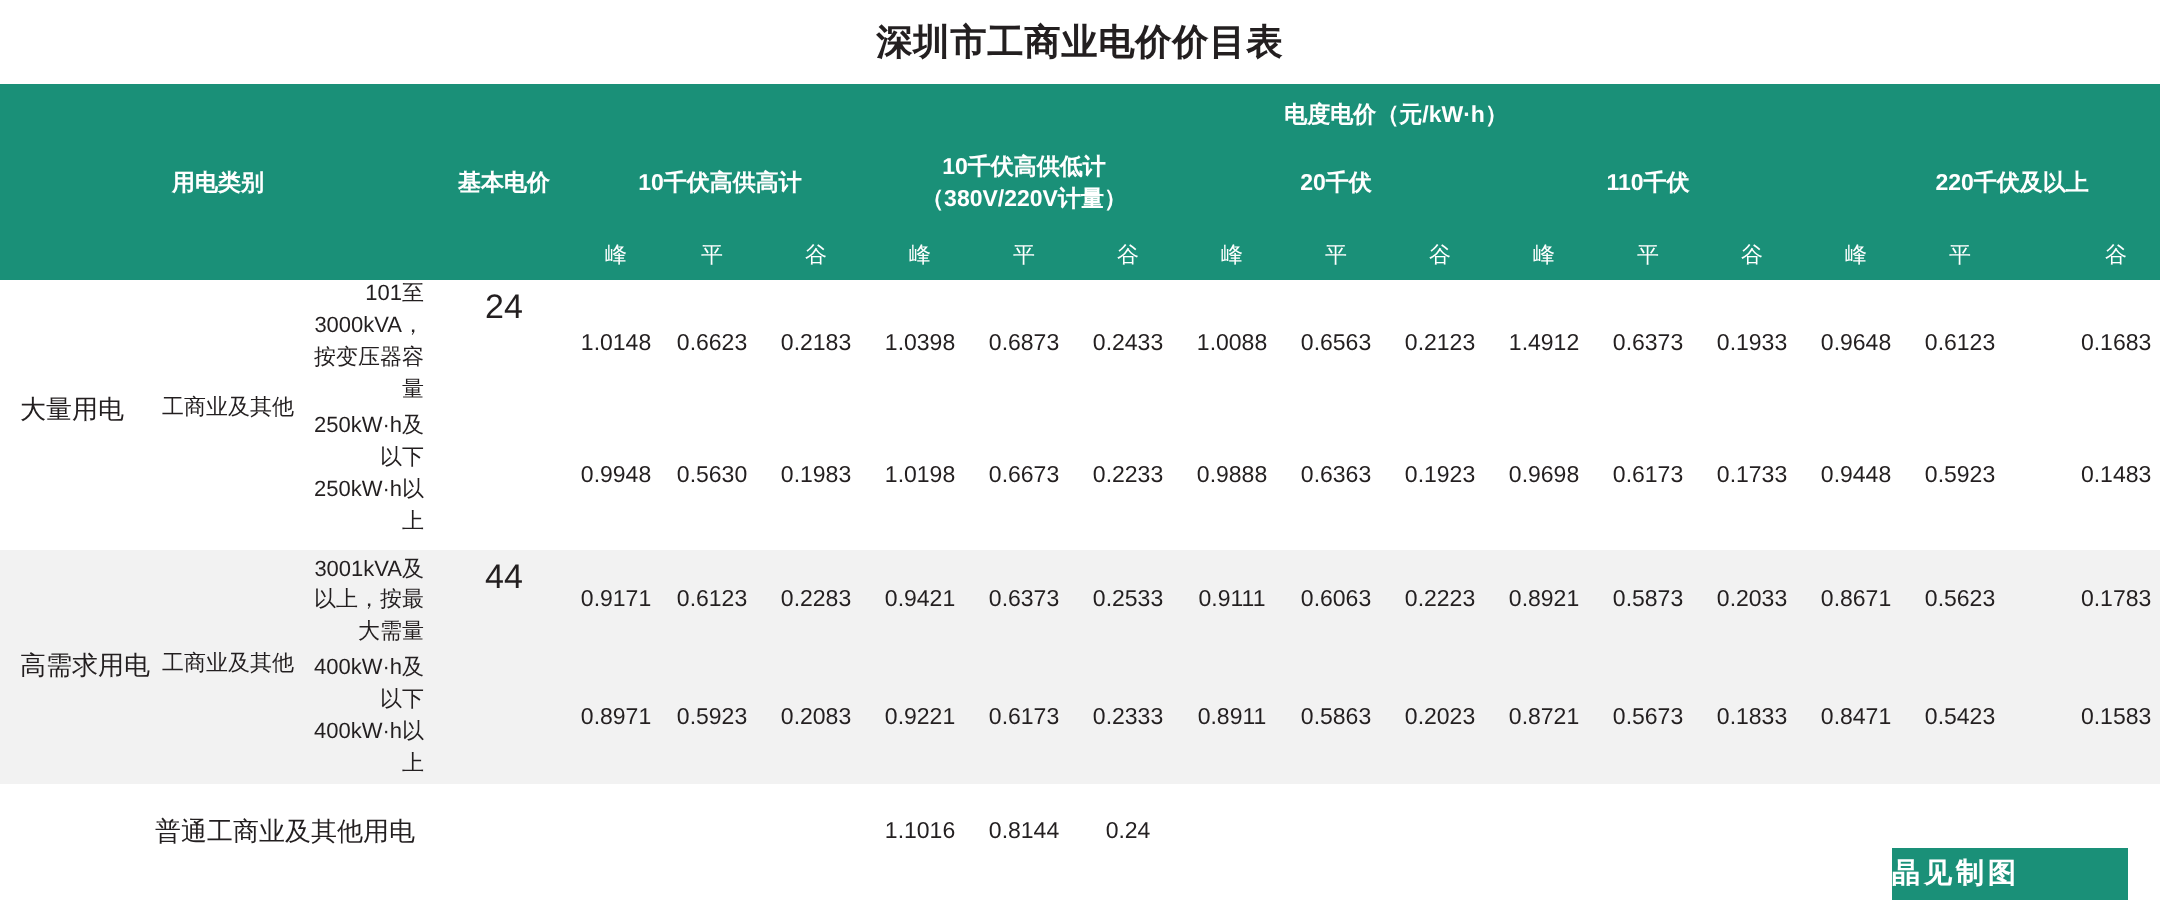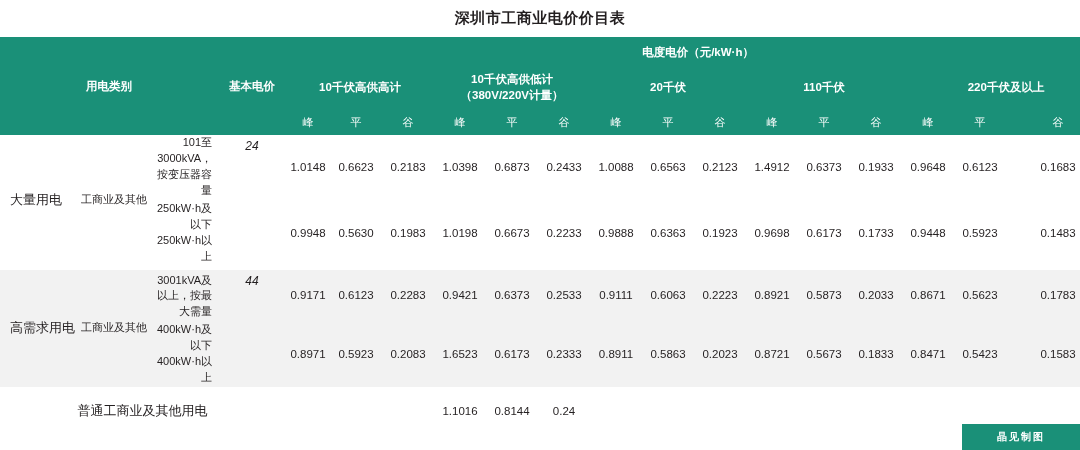--- a/index.html
+++ b/index.html
@@ -7,21 +7,21 @@
     width:1080px;height:450px;
     background:#ffffff;
     font-family:"Liberation Sans","DejaVu Sans",sans-serif;
     color:#231f20;
     overflow:hidden;
   }
   .page{position:relative;width:1080px;height:450px;}
 
   .title{
     text-align:center;
-    font-size:15px;
+    font-size:18px;
     font-weight:bold;
     padding-top:9px;
     letter-spacing:.5px;
   }
   .subtitle{
     text-align:center;
     font-size:11px;
     color:#333;
     padding-top:6px;
   }
@@ -75,41 +75,40 @@
     color:#231f20;
   }
   td.unit{
     font-size:11px;
     text-align:right;
     padding-right:6px;
     line-height:1.45;
     color:#231f20;
   }
   td.basic{
-    font-size:12px;
+    font-size:17px;
     text-align:center;
     color:#231f20;
     vertical-align:top;
     padding-top:4px;
-    font-style:italic;
   }
 
   .sep{height:2px;background:#ffffff;}
 
   .footer{
     position:absolute;
-    right:0;bottom:0;
+    right:16px;bottom:0;
     width:118px;height:26px;
     background:#1a9078;
     color:#ffffff;
-    font-size:10px;
+    font-size:14px;
     font-weight:bold;
     display:flex;
     align-items:center;
-    justify-content:center;
+    justify-content:flex-start;
     letter-spacing:2px;
   }
 </style>
 </head>
 <body>
 
 <div class="page">
 
   <div class="title">深圳市工商业电价价目表</div>
 
@@ -259,21 +258,21 @@
         <td class="num" colspan="2">0.1783</td>
       </tr>
       <tr class="r-grey">
         <td class="unit" style="height:46px;vertical-align:top">
           <div>400kW·h及以下</div>
           <div>400kW·h以上</div>
         </td>
         <td class="num">0.8971</td>
         <td class="num">0.5923</td>
         <td class="num">0.2083</td>
-        <td class="num">1.6523</td>
+        <td class="num">0.9221</td>
         <td class="num">0.6173</td>
         <td class="num">0.2333</td>
         <td class="num">0.8911</td>
         <td class="num">0.5863</td>
         <td class="num">0.2023</td>
         <td class="num">0.8721</td>
         <td class="num">0.5673</td>
         <td class="num">0.1833</td>
         <td class="num">0.8471</td>
         <td class="num">0.5423</td>

